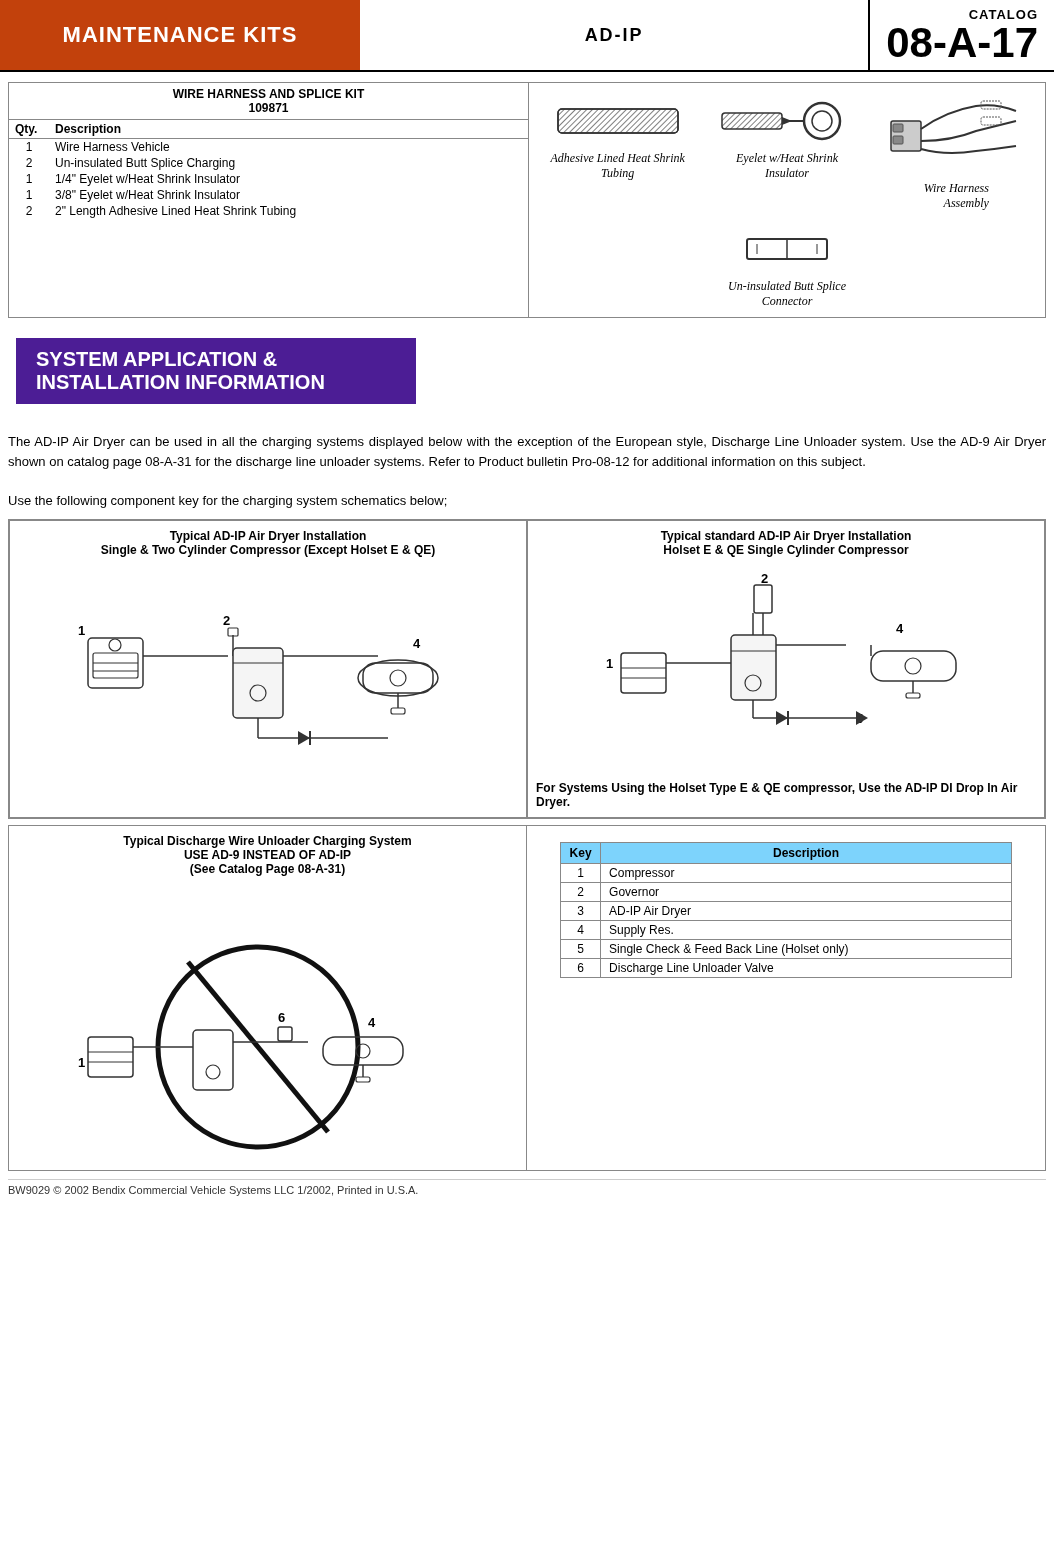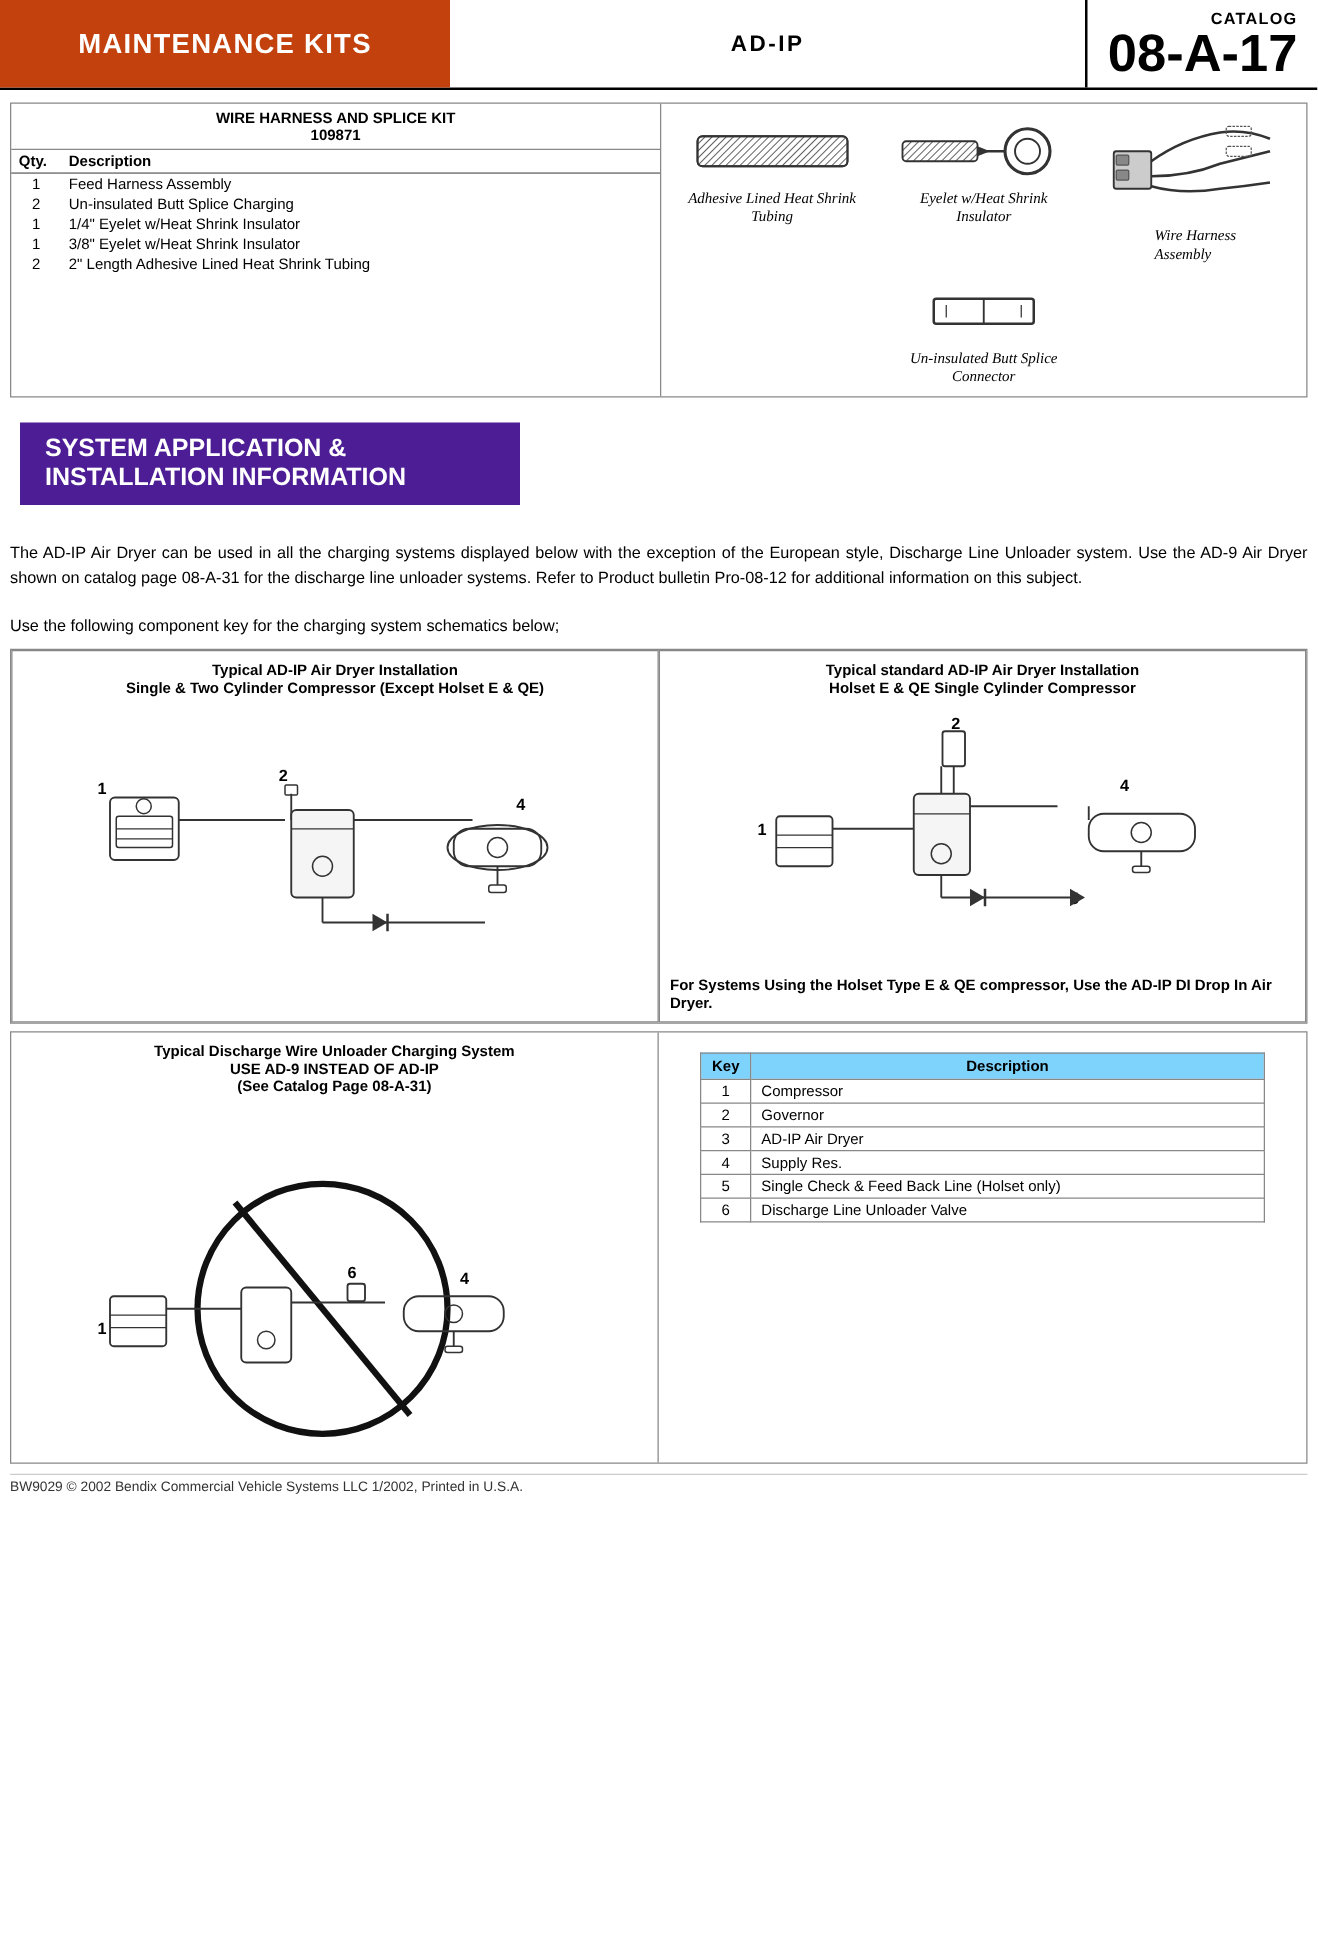--- a/index.html
+++ b/index.html
@@ -241,21 +241,21 @@
     <table class="wire-table">
       <thead>
         <tr>
           <th>Qty.</th>
           <th>Description</th>
         </tr>
       </thead>
       <tbody id="wire-table-body">
       <tr>
             <td>1</td>
-            <td>Feed Harness Assembly</td>
+            <td>Wire Harness Vehicle</td>
           </tr>
           <tr>
             <td>2</td>
             <td>Un-insulated Butt Splice Charging</td>
           </tr>
           <tr>
             <td>1</td>
             <td>1/4" Eyelet w/Heat Shrink Insulator</td>
           </tr>
           <tr>
@@ -313,21 +313,21 @@
         <rect x="7" y="33" width="10" height="8" rx="1" fill="#888" stroke="#555" stroke-width="1"></rect>
         <rect x="7" y="45" width="10" height="8" rx="1" fill="#888" stroke="#555" stroke-width="1"></rect>
 
         <path d="M35 38 Q60 20 90 15 Q110 12 130 20" fill="none" stroke="#333" stroke-width="2"></path>
         <path d="M35 50 Q65 50 90 40 Q110 35 130 30" fill="none" stroke="#333" stroke-width="2"></path>
         <path d="M35 58 Q60 65 90 60 Q110 58 130 55" fill="none" stroke="#333" stroke-width="2"></path>
 
         <rect x="95" y="10" width="20" height="8" rx="2" fill="none" stroke="#555" stroke-width="1" stroke-dasharray="2,1"></rect>
         <rect x="95" y="26" width="20" height="8" rx="2" fill="none" stroke="#555" stroke-width="1" stroke-dasharray="2,1"></rect>
       </svg>
-      <span style="font-style:italic; font-size:12px; text-align:left;">Wire Harness<br>Assembly</span>
+      <span style="font-style:italic; font-size:12px; text-align:right;">Wire Harness<br>Assembly</span>
     </div>
 
     <div class="component-image">
       <svg width="140" height="60" viewBox="0 0 140 60">
 
         <rect x="30" y="20" width="80" height="20" rx="2" fill="none" stroke="#333" stroke-width="2"></rect>
         <line x1="70" y1="20" x2="70" y2="40" stroke="#333" stroke-width="1.5"></line>
         <line x1="40" y1="25" x2="40" y2="35" stroke="#333" stroke-width="1"></line>
         <line x1="100" y1="25" x2="100" y2="35" stroke="#333" stroke-width="1"></line>
       </svg>

